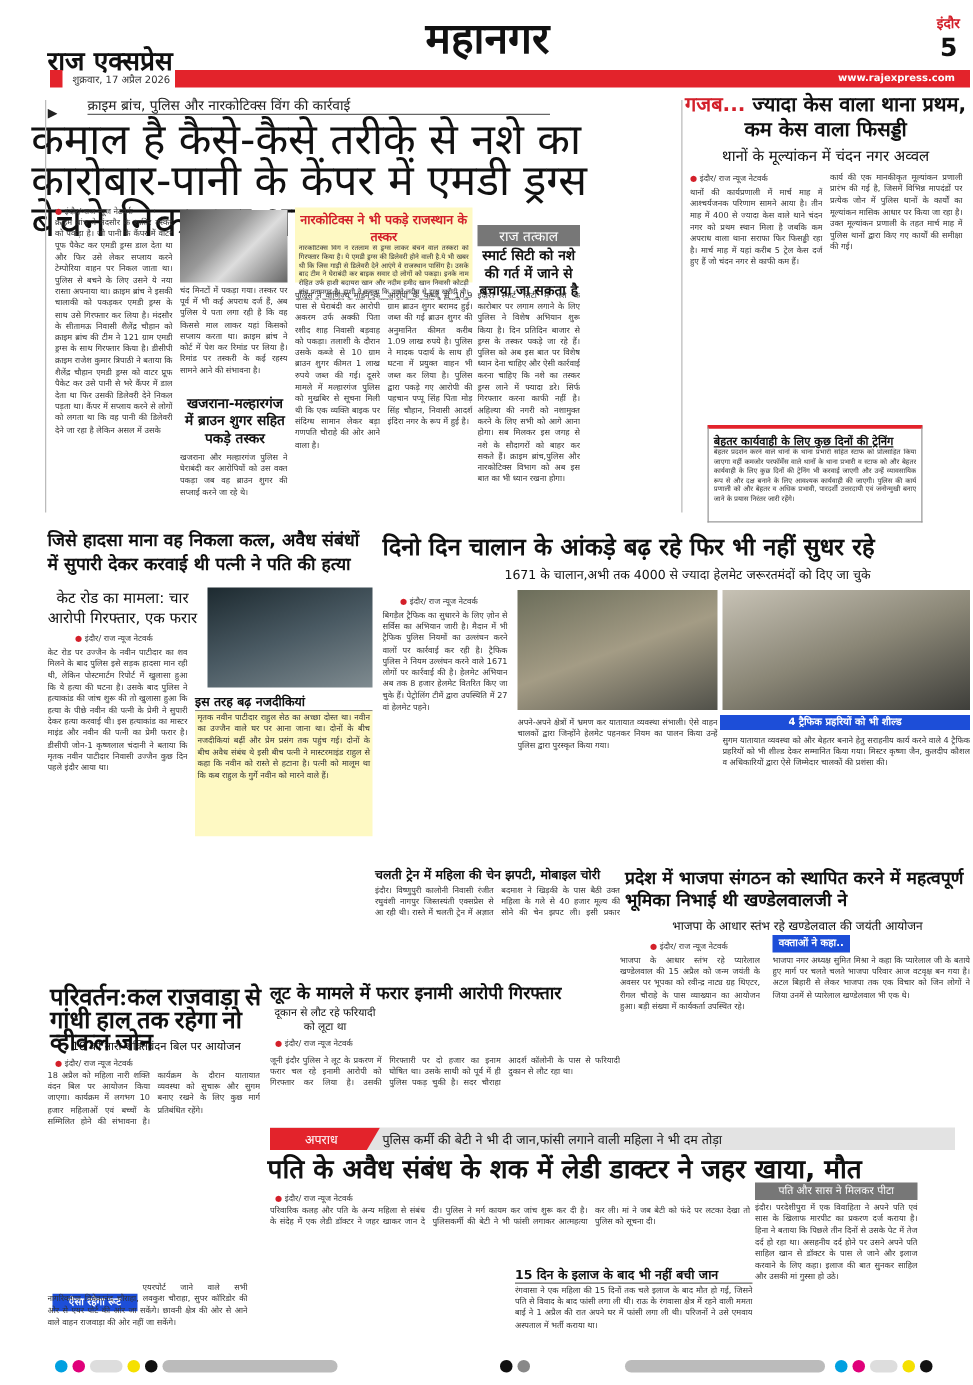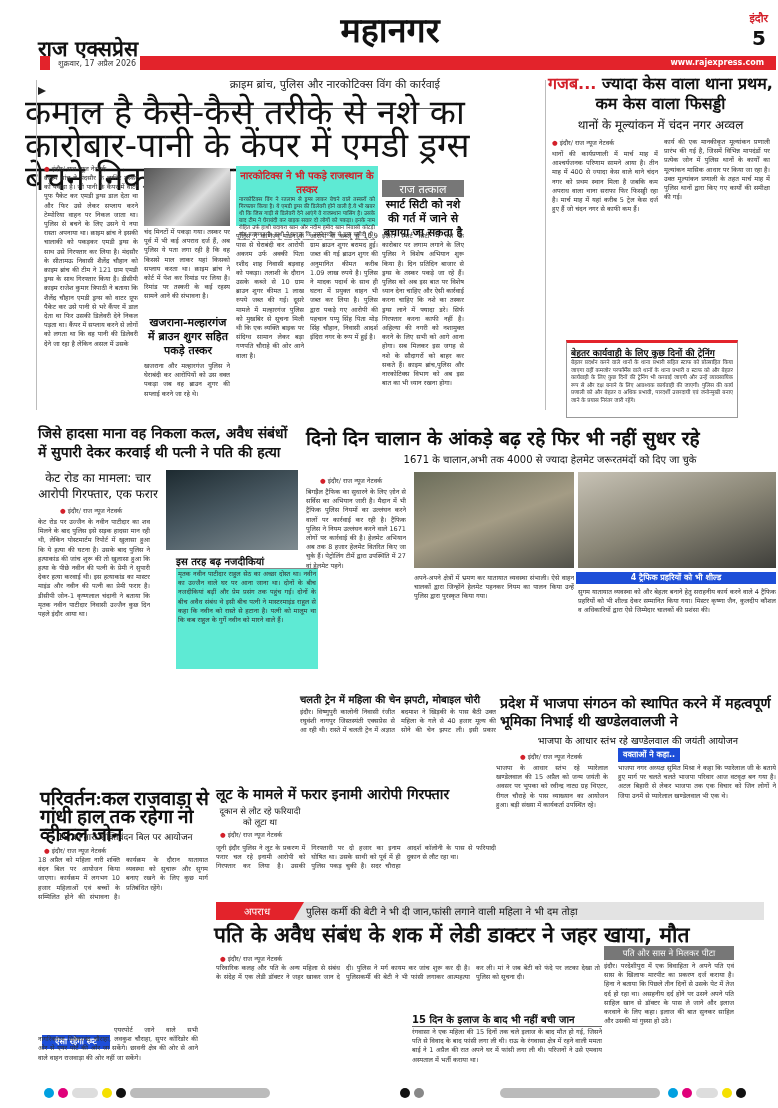--- a/index.html
+++ b/index.html
@@ -7,25 +7,25 @@
   .abs { position: absolute; }
   .masthead-brand { left: 38px; top: 34px; font-size: 21px; font-weight: bold; color: #111; }
   .masthead-section { left: 300px; top: 6px; width: 180px; text-align: center; font-size: 34px; font-weight: bold; }
   .masthead-city { right: 10px; top: 10px; font-size: 11px; color: #d3202a; font-weight: bold; }
   .masthead-page { right: 12px; top: 26px; font-size: 20px; font-weight: bold; }
   .redbar-left { left: 40px; top: 56px; width: 10px; height: 14px; background: #e3232b; }
   .date { left: 58px; top: 57px; font-size: 8px; color: #333; }
   .redbar-main { left: 140px; top: 56px; width: 636px; height: 14px; background: #e3232b; }
   .website { right: 14px; top: 58px; font-size: 8px; color: #fff; font-weight: bold; }
 
-  .kicker { left: 70px; top: 76px; width: 370px; text-align: right; font-size: 11px; border-bottom: 1px solid #666; padding-bottom: 17px; color: #222; }
+  .kicker { left: 70px; top: 76px; width: 370px; text-align: left; font-size: 11px; border-bottom: 1px solid #666; padding-bottom: 0; color: #222; }
   .lead-head { left: 25px; top: 96px; width: 510px; font-size: 34px; font-weight: normal; line-height: 33px; }
   .body-text { font-size: 6.5px; line-height: 9.2px; color: #333; text-align: justify; }
   .photo { background: linear-gradient(135deg, #555, #999 40%, #ddd 60%, #666); }
-  .boxgray { background: #5eead4; }
+  .boxgray { background: #fef9c3; }
   .red-head { color: #d3202a; }
   .sub-head { font-weight: bold; font-size: 13px; line-height: 16px; text-align: center; }
   .tatkal-label { background: #777; color: #fff; font-size: 11px; text-align: center; padding: 1px 0; }
   .side-head { left: 548px; top: 74px; width: 225px; font-size: 16px; font-weight: bold; line-height: 20px; text-align: center; }
   .side-sub { left: 548px; top: 116px; width: 225px; font-size: 12px; text-align: center; }
   .byline { font-size: 6.5px; color: #333; }
   .byline::before { content: "● "; color: #d3202a; }
   .boxed { border: 1px solid #999; border-top: 3px solid #e3232b; padding: 3px 4px; }
   .big-head { font-weight: bold; }
   .redlabel { background: #1d4ed8; color: #fff; font-weight: bold; text-align: center; }
@@ -85,21 +85,21 @@
 <div class="abs boxed" style="left:566px;top:340px;width:172px;height:78px;">
   <div style="font-size:9px;font-weight:bold;text-decoration:underline;">बेहतर कार्यवाही के लिए कुछ दिनों की ट्रेनिंग</div>
   <div class="body-text" style="font-size:5.5px;line-height:7.5px;height:54px;overflow:hidden;">बेहतर प्रदर्शन करने वाले थानों के थाना प्रभारी सहित स्टाफ को प्रोत्साहित किया जाएगा वहीं कमजोर परफॉर्मेंस वाले थानों के थाना प्रभारी व स्टाफ को और बेहतर कार्यवाही के लिए कुछ दिनों की ट्रेनिंग भी करवाई जाएगी और उन्हें व्यावसायिक रूप से और दक्ष बनाने के लिए आवश्यक कार्यवाही की जाएगी। पुलिस की कार्य प्रणाली को और बेहतर व अधिक प्रभावी, पारदर्शी उत्तरदायी एवं जनोन्मुखी बनाए जाने के प्रयास निरंतर जारी रहेंगे।</div>
 </div>
 
 <div class="abs big-head" style="left:38px;top:424px;width:262px;font-size:14px;line-height:19px;">जिसे हादसा माना वह निकला कत्ल, अवैध संबंधों में सुपारी देकर करवाई थी पत्नी ने पति की हत्या</div>
 <div class="abs" style="left:38px;top:470px;width:120px;font-size:12px;line-height:16px;text-align:center;">केट रोड का मामला: चार आरोपी गिरफ्तार, एक फरार</div>
 <div class="abs byline" style="left:60px;top:506px;width:100px;">इंदौर/ राज न्यूज नेटवर्क</div>
 <div class="abs photo" style="left:166px;top:470px;width:132px;height:80px;background:linear-gradient(160deg,#1d2a30,#4a5a63 50%,#7f8b90);"></div>
 <div class="abs body-text" style="left:38px;top:518px;width:112px;height:256px;overflow:hidden;">केट रोड पर उज्जैन के नवीन पाटीदार का शव मिलने के बाद पुलिस इसे सड़क हादसा मान रही थी, लेकिन पोस्टमार्टम रिपोर्ट में खुलासा हुआ कि ये हत्या की घटना है। उसके बाद पुलिस ने हत्याकांड की जांच शुरू की तो खुलासा हुआ कि हत्या के पीछे नवीन की पत्नी के प्रेमी ने सुपारी देकर हत्या करवाई थी। इस हत्याकांड का मास्टर माइंड और नवीन की पत्नी का प्रेमी फरार है। डीसीपी जोन-1 कृष्णलाल चंदानी ने बताया कि मृतक नवीन पाटीदार निवासी उज्जैन कुछ दिन पहले इंदौर आया था।</div>
-<div class="abs" style="left:156px;top:554px;width:142px;height:120px;margin-left:20px;">
+<div class="abs" style="left:156px;top:554px;width:142px;height:120px;">
   <div style="font-size:10px;font-weight:bold;border-bottom:1px solid #888;">इस तरह बढ़ नजदीकियां</div>
   <div class="body-text boxgray" style="height:100px;overflow:hidden;padding:1px 2px;">मृतक नवीन पाटीदार राहुल सेठ का अच्छा दोस्त था। नवीन का उज्जैन वाले घर पर आना जाना था। दोनों के बीच नजदीकियां बढ़ीं और प्रेम प्रसंग तक पहुंच गई। दोनों के बीच अवैध संबंध थे इसी बीच पत्नी ने मास्टरमाइंड राहुल से कहा कि नवीन को रास्ते से हटाना है। पत्नी को मालूम था कि कब राहुल के गुर्गे नवीन को मारने वाले हैं।</div>
 </div>
 
 <div class="abs big-head" style="left:306px;top:426px;width:470px;font-size:19px;line-height:24px;">दिनो दिन चालान के आंकड़े बढ़ रहे फिर भी नहीं सुधर रहे</div>
 <div class="abs" style="left:350px;top:452px;width:400px;font-size:10px;text-align:center;">1671 के चालान,अभी तक 4000 से ज्यादा हेलमेट जरूरतमंदों को दिए जा चुके</div>
 <div class="abs byline" style="left:320px;top:476px;width:100px;">इंदौर/ राज न्यूज नेटवर्क</div>
 <div class="abs body-text" style="left:306px;top:488px;width:100px;height:200px;overflow:hidden;">बिगड़ैल ट्रैफिक का सुधारने के लिए ज़ोन से सर्विस का अभियान जारी है। मैदान में भी ट्रैफिक पुलिस नियमों का उल्लंघन करने वालों पर कार्रवाई कर रही है। ट्रैफिक पुलिस ने नियम उल्लंघन करने वाले 1671 लोगों पर कार्रवाई की है। हेलमेट अभियान अब तक 8 हजार हेलमेट वितरित किए जा चुके हैं। पेट्रोलिंग टीमें द्वारा उपस्थिति में 27 वां हेलमेट पहने।</div>
 <div class="abs photo" style="left:414px;top:472px;width:160px;height:96px;background:linear-gradient(160deg,#6b6d5a,#a49c85 50%,#51514a);"></div>
 <div class="abs photo" style="left:578px;top:472px;width:198px;height:96px;background:linear-gradient(160deg,#c7c2b5,#8a8676 50%,#3e3e3a);"></div>

